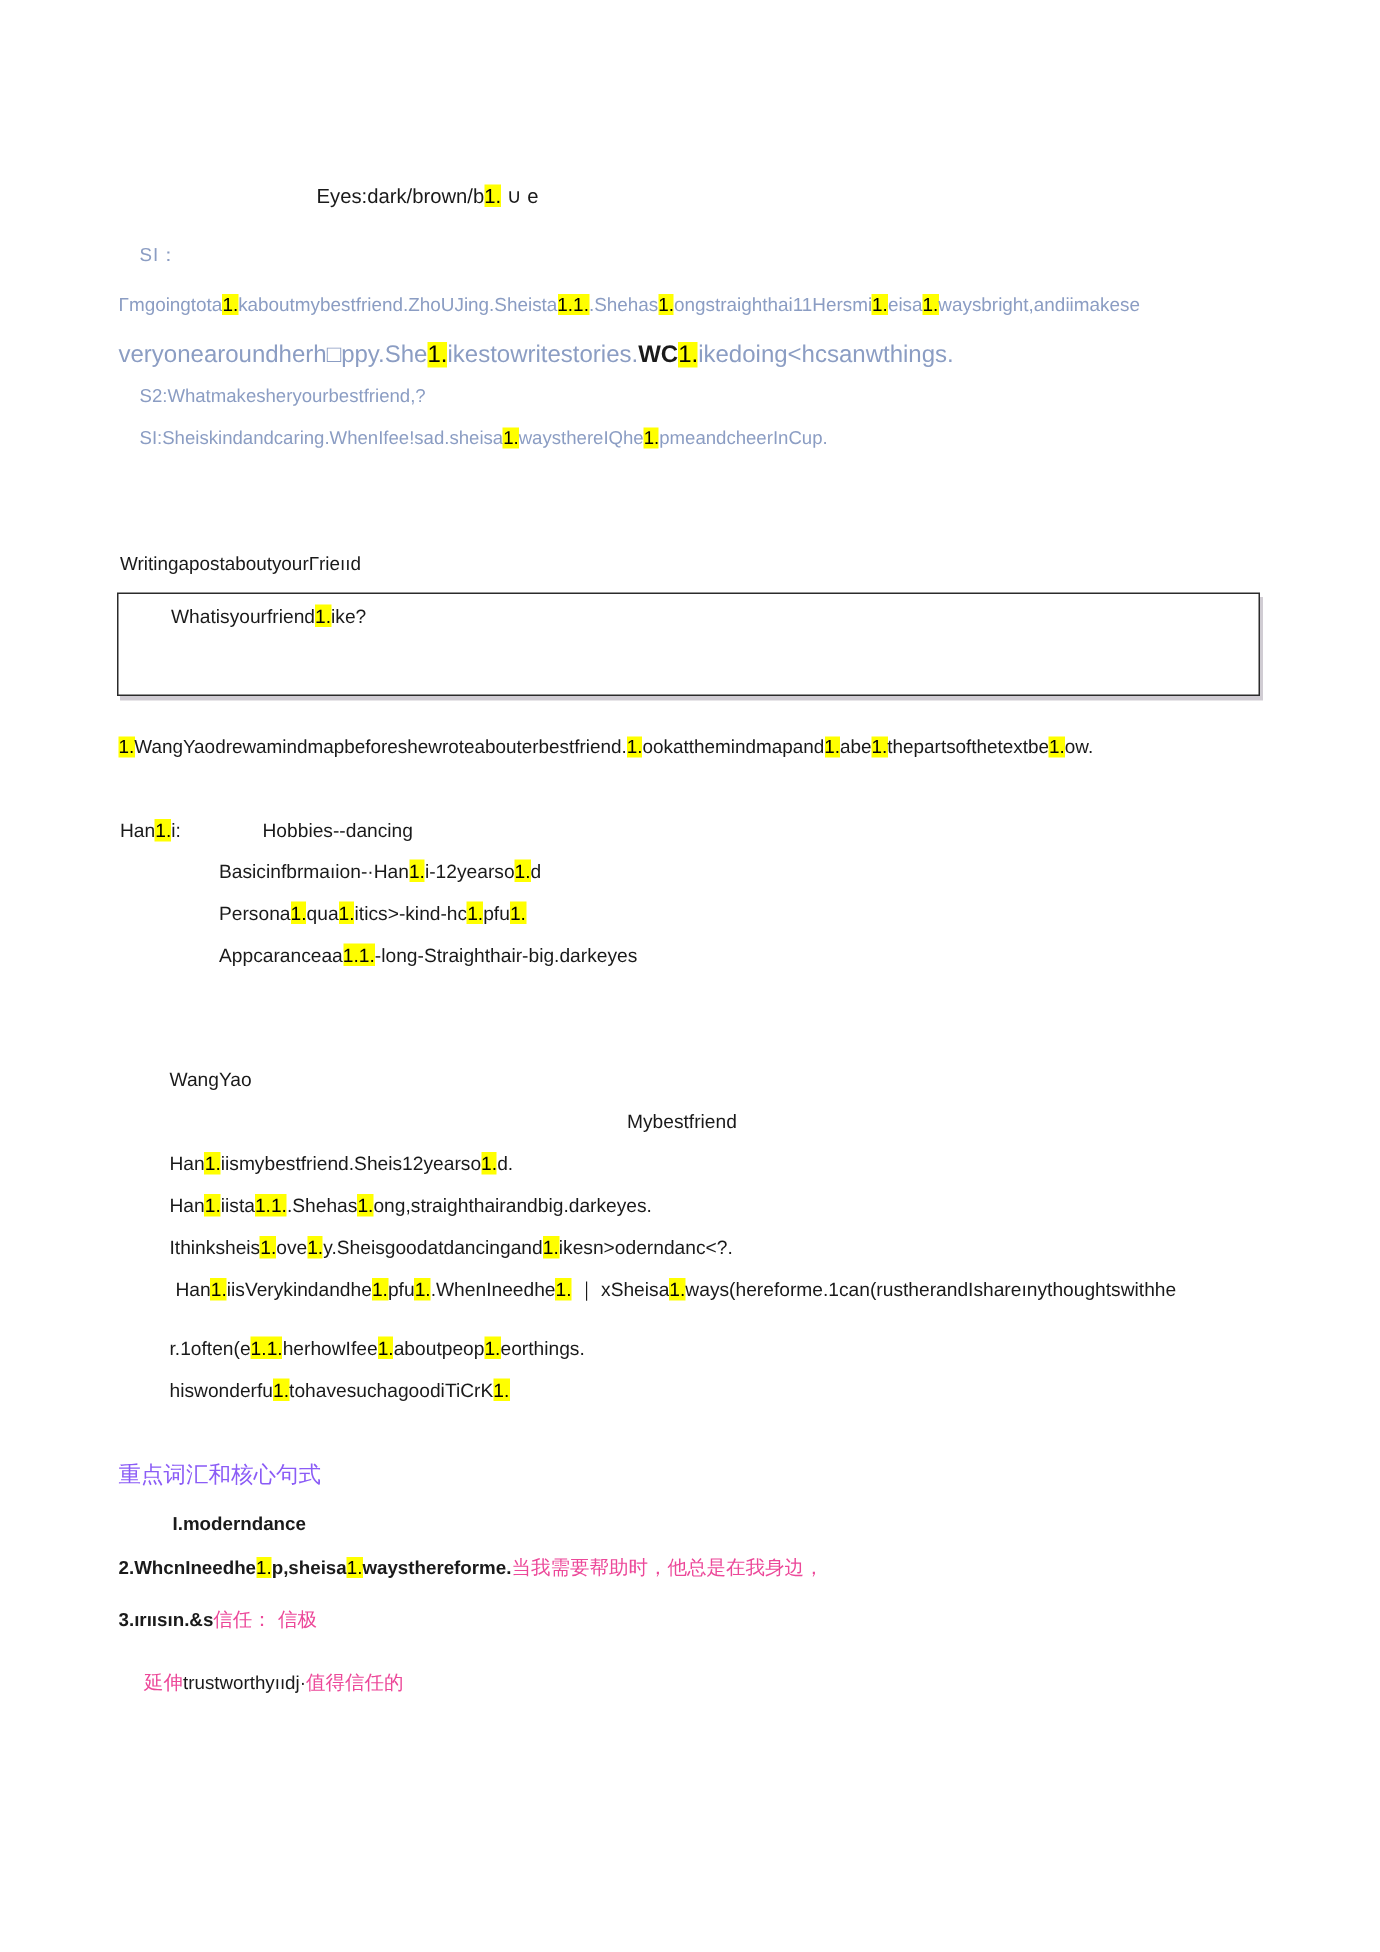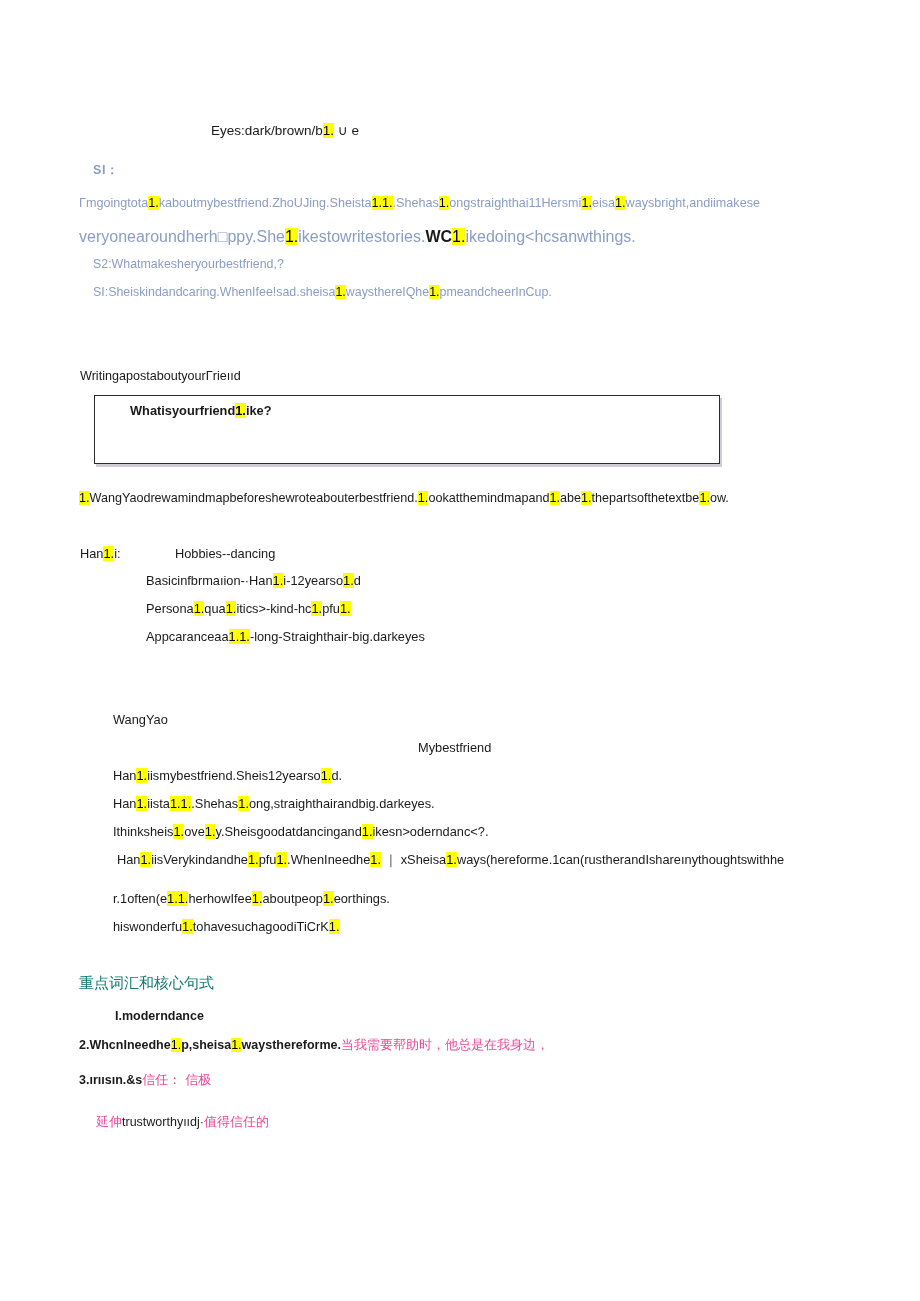--- a/index.html
+++ b/index.html
@@ -34,49 +34,48 @@
   .blue {
     color: #8b9dc3;
   }
   .blk { color: #1a1a1a; }
   .cn {
     font-family: "DejaVu Sans", sans-serif;
     color: #ec4899;
   }
   .cn-head {
     font-family: "DejaVu Sans", sans-serif;
-    color: #0f766e;
+    color: #8b5cf6;
   }
   .prompt-box {
     position: absolute;
-    left: 94px;
+    left: 78px;
     top: 368px;
-    width: 626px;
+    width: 762px;
     height: 69px;
     border: 1.5px solid #2b2b2b;
     box-sizing: border-box;
     background: #ffffff;
     box-shadow: 2px 3px 0 rgba(120,110,130,0.35);
-    font-weight: bold;
   }
   .sub {
     position: absolute;
     white-space: nowrap;
   }
 </style>
 </head>
 <body>
 
 <div class="page">
 
   <div class="ln" style="left:211px; top:96px; font-size:13.5px;">
     <span class="blk">Eyes:dark/brown/b</span><span class="hl">1.</span><span class="blk"> ∪ e</span>
   </div>
 
-  <div class="ln blue" style="left:93px; top:136px; font-size:12.5px; letter-spacing:0.6px;font-weight:bold;">SI：</div>
+  <div class="ln blue" style="left:93px; top:136px; font-size:12.5px; letter-spacing:0.6px;">SI：</div>
 
   <div class="ln blue" style="left:79px; top:169px; font-size:12.6px;">
     <span>Γmgoingtota</span><span class="hl">1.</span><span>kaboutmybestfriend.ZhoUJing.Sheista</span><span class="hl">1.1.</span><span>.Shehas</span><span class="hl">1.</span><span>ongstraighthai11Hersmi</span><span class="hl">1.</span><span>eisa</span><span class="hl">1.</span><span>waysbright,andiimakese</span>
   </div>
 
   <div class="ln blue" style="left:79px; top:201px; font-size:16px;">
     <span>veryonearoundherh□ppy.She</span><span class="hl">1.</span><span>ikestowritestories.</span><span class="blk" style="font-weight:700;">WC</span><span class="hl">1.</span><span>ikedoing&lt;hcsanwthings.</span>
   </div>
 
   <div class="ln blue" style="left:93px; top:230px; font-size:12.4px;">S2:Whatmakesheryourbestfriend,?</div>

